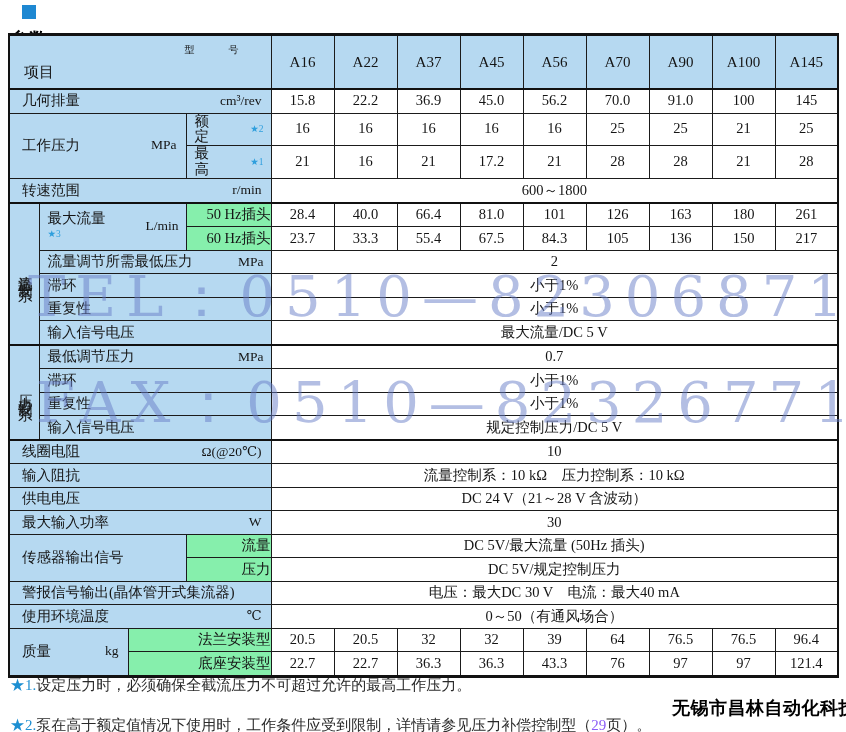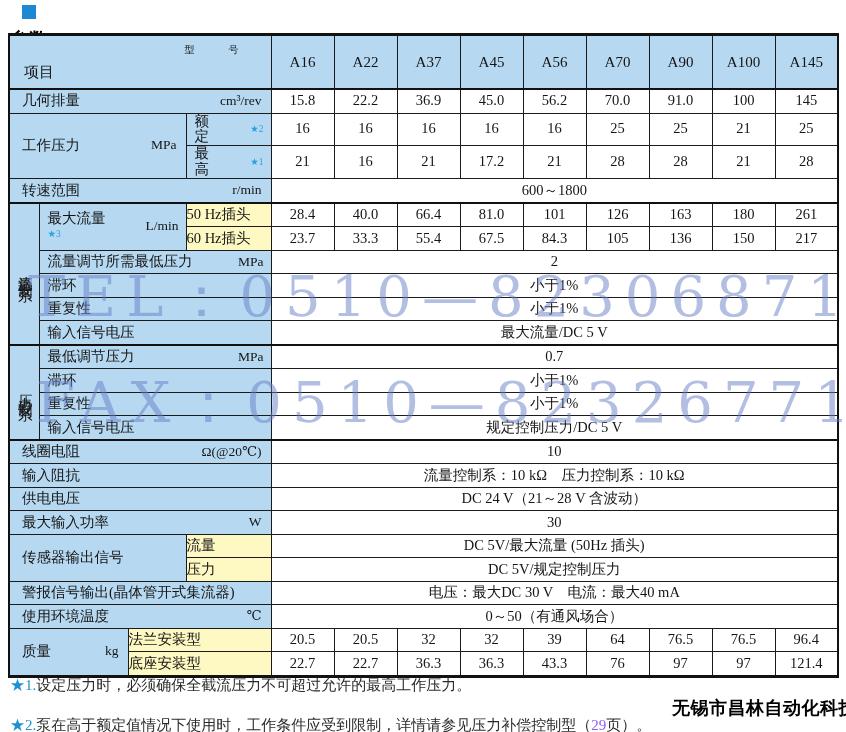--- a/index.html
+++ b/index.html
@@ -16,21 +16,21 @@
   table.spec{position:absolute;left:8px;top:33px;width:830px;border-collapse:collapse;table-layout:fixed;
     border:2px solid #121212;border-top-width:3px;border-bottom-width:3px;}
   table.spec td{border:1px solid #1b1b1b;height:22.5px;padding:0;font-size:14.5px;line-height:1.1;
     overflow:hidden;vertical-align:middle;}
   td.l{background:#b6d9f1;}
   td.d{background:#fff;text-align:center;font-size:14px;}
   .lf{display:flex;justify-content:space-between;align-items:center;padding:0 9px 0 12px;}
   .lf2{display:flex;justify-content:space-between;align-items:center;padding:0 7px 0 8px;gap:40px;}
   .u{font-size:13.5px;}
   .mk{color:#2f9fdd;font-size:9.5px;vertical-align:2px;letter-spacing:0;}
-  td.subc{background:#fef9c3;text-align:left;}
+  td.subc{background:#86efac;text-align:right;}
   
   tr.hd td{height:52px;border-bottom:2.5px solid #111;background:#b6d9f1;text-align:center;font-size:15px;}
   td.corner{position:relative;
     background:linear-gradient(to bottom right,rgba(0,0,0,0) calc(50% - 1px),#1b1b1b calc(50% - 1px),#1b1b1b calc(50% + 1px),rgba(0,0,0,0) calc(50% + 1px)),#b6d9f1;}
   .corner-model{position:absolute;top:8px;right:20px;letter-spacing:12px;font-size:10px;}
   .corner-item{position:absolute;bottom:8px;left:14px;font-size:15px;}
   
   tr.sep td{border-top:2.5px solid #111;}
   
   td.vert{text-align:center;background:#b6d9f1;}

